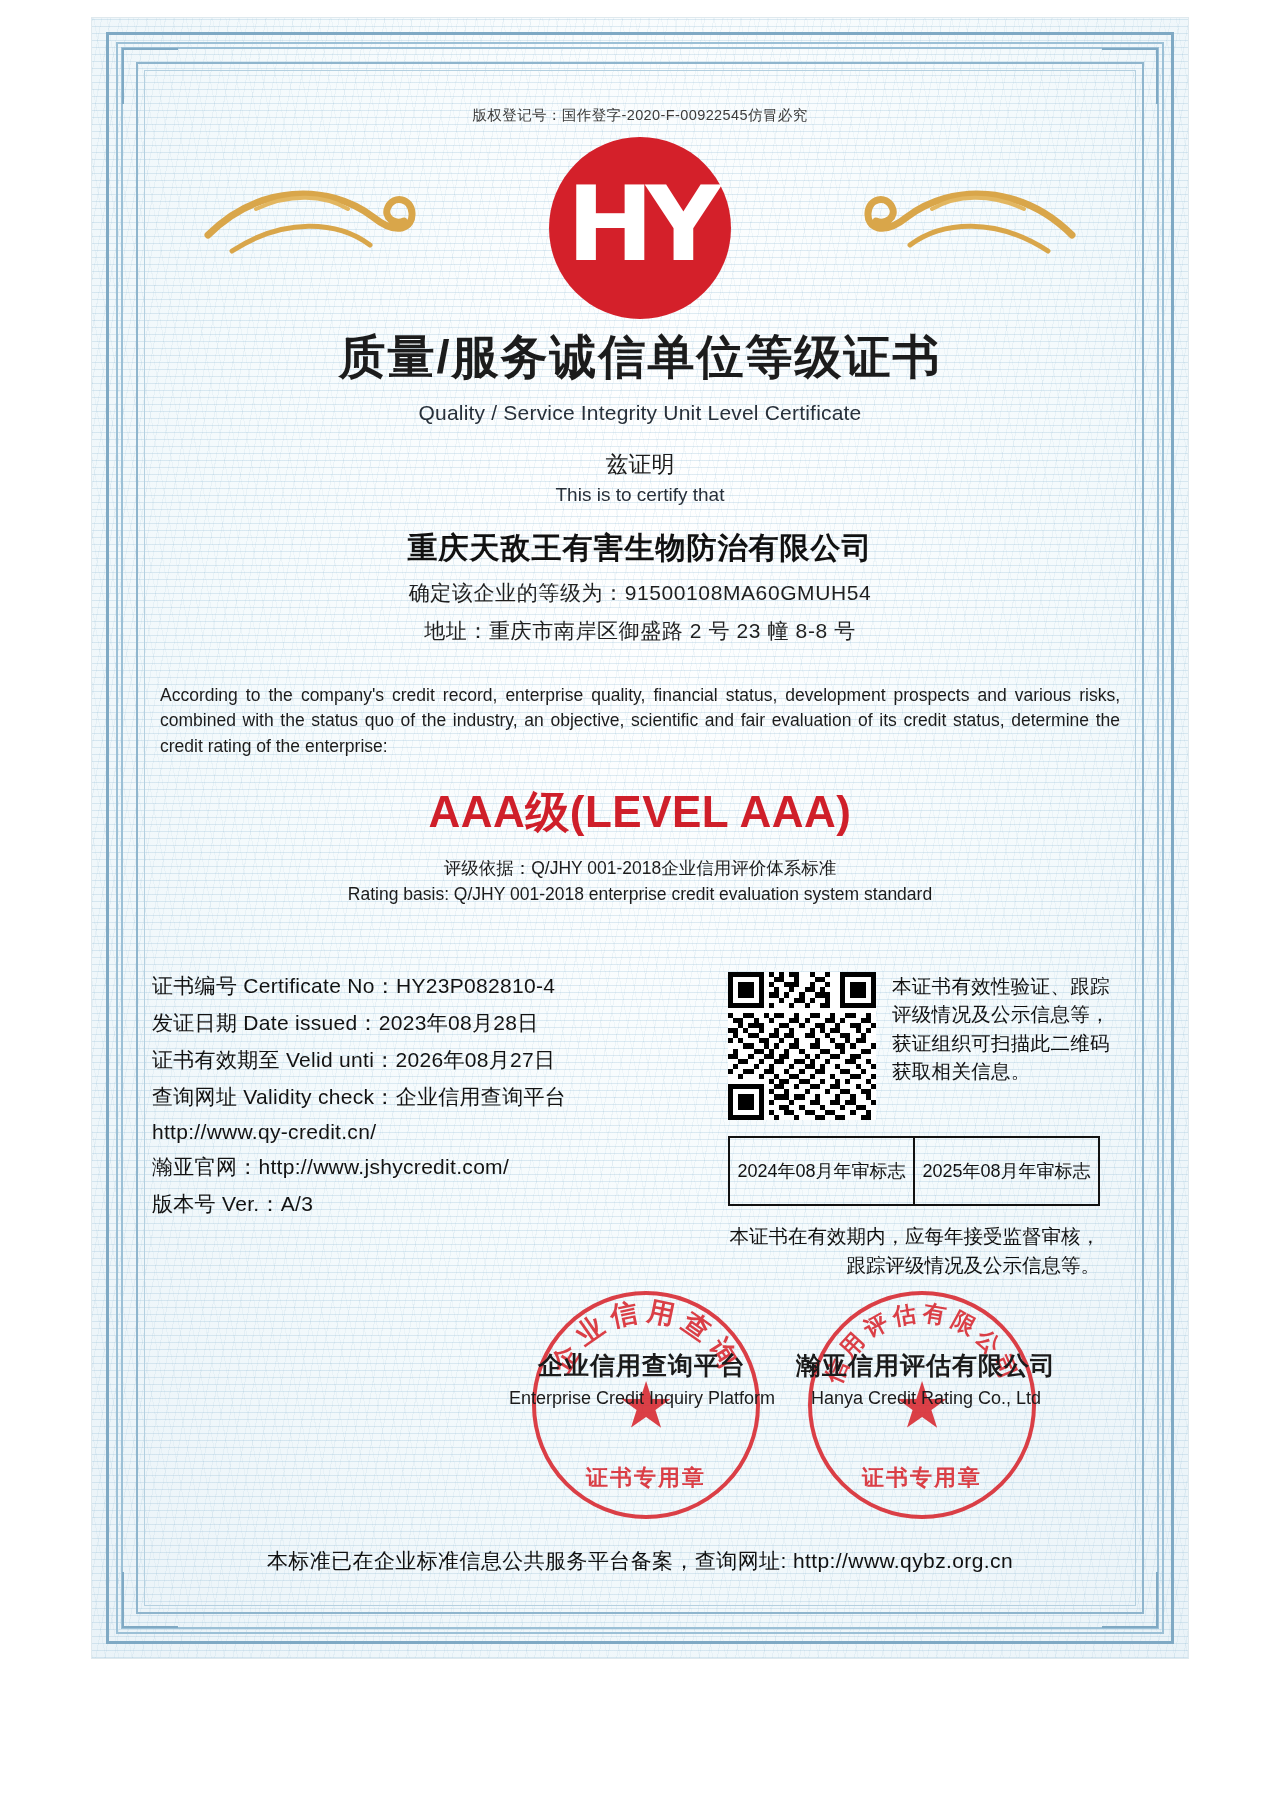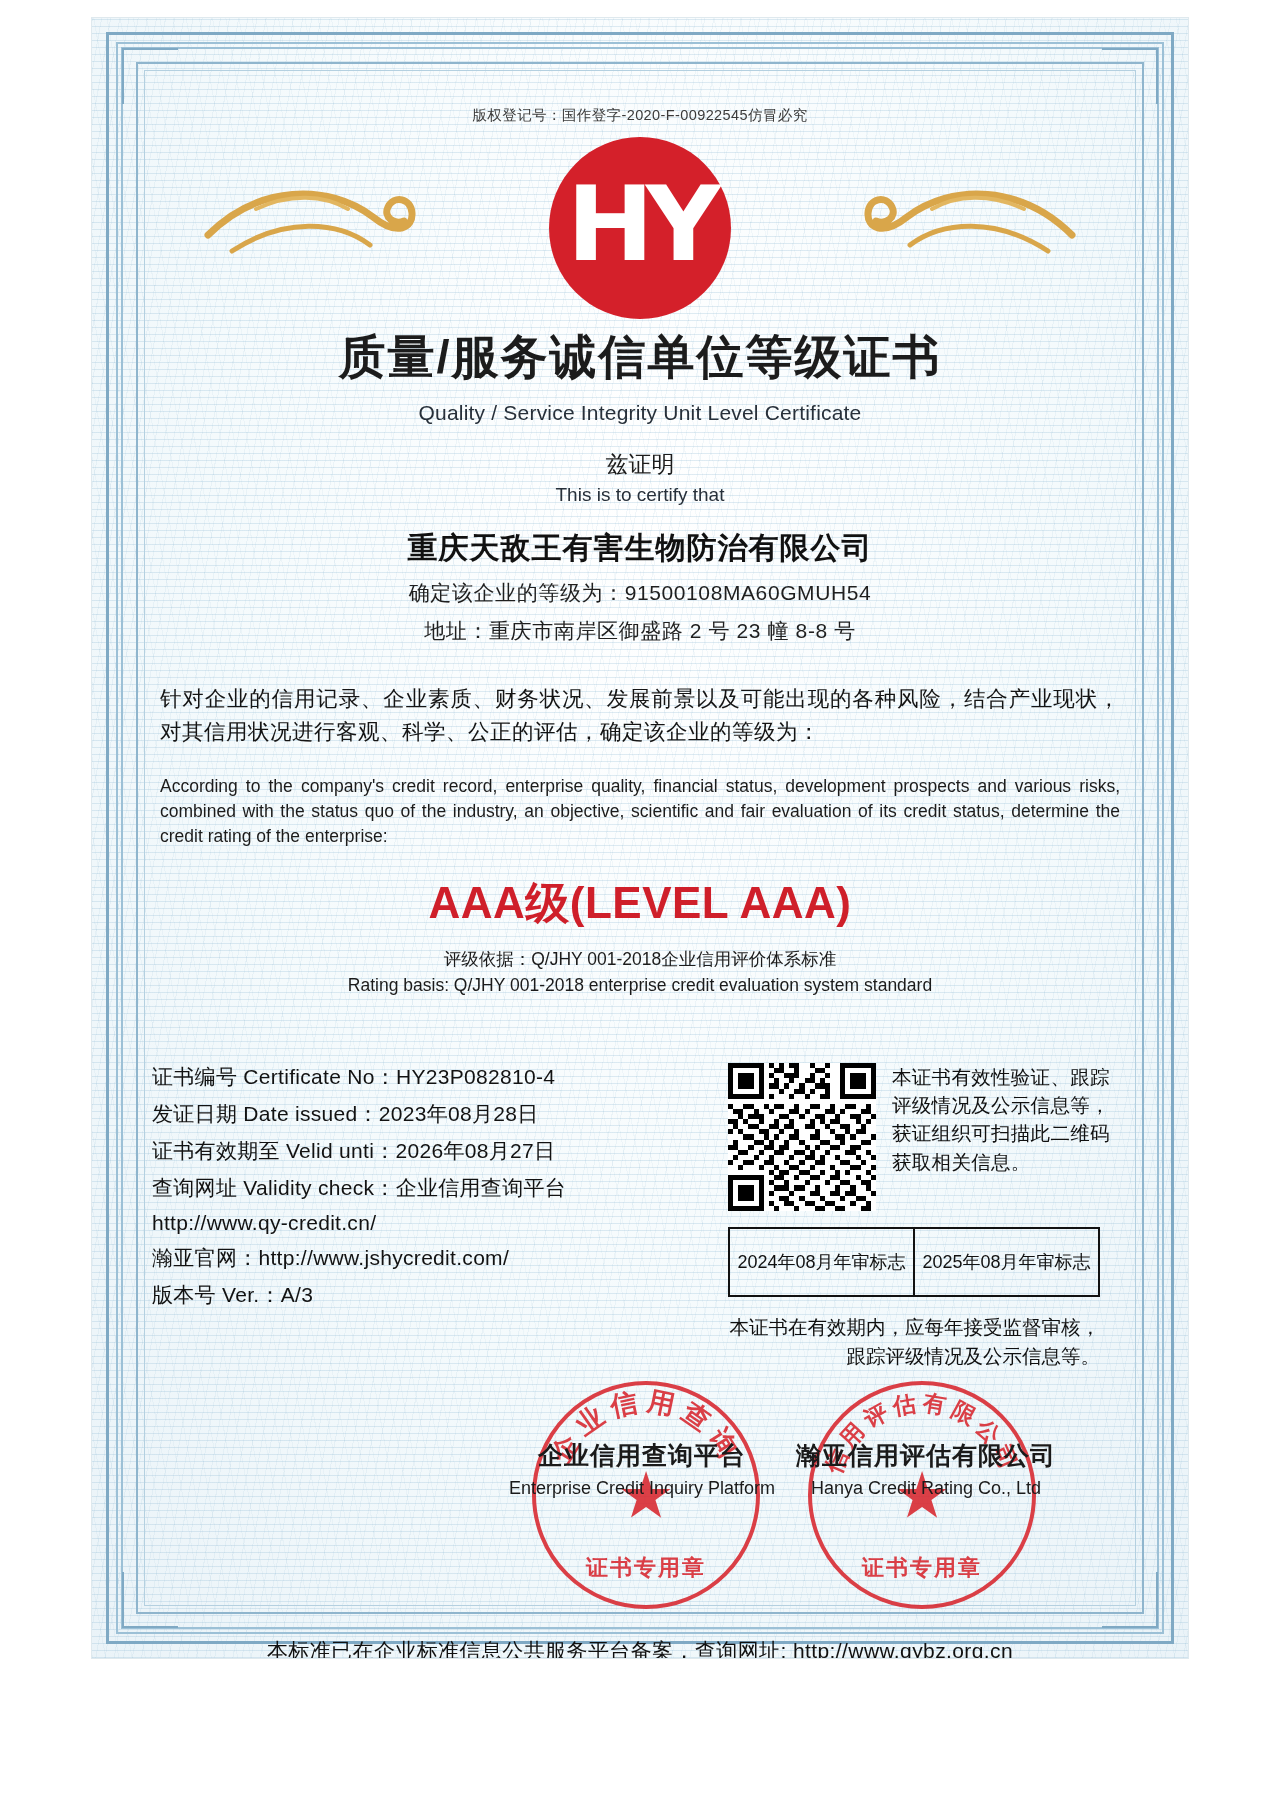--- a/index.html
+++ b/index.html
@@ -386,21 +386,20 @@
     <div class="title-en">Quality / Service Integrity Unit Level Certificate</div>
 
     <div class="certify-cn">兹证明</div>
     <div class="certify-en">This is to certify that</div>
 
     <div class="company">重庆天敌王有害生物防治有限公司</div>
     <div class="code-line">确定该企业的等级为：91500108MA60GMUH54</div>
     <div class="addr-line">地址：重庆市南岸区御盛路 2 号 23 幢 8-8 号</div>
 
     <div class="body-block">
-      <div class="body-cn">针对企业的信用记录、企业素质、财务状况、发展前景以及可能出现的各种风险，结合产业现状，对其信用状况进行客观、科学、公正的评估，确定该企业的等级为：</div>
       <div class="body-en">According to the company's credit record, enterprise quality, financial status, development prospects and various risks, combined with the status quo of the industry, an objective, scientific and fair evaluation of its credit status, determine the credit rating of the enterprise:</div>
     </div>
 
     <div class="level">AAA级(LEVEL AAA)</div>
     <div class="basis-cn">评级依据：Q/JHY 001-2018企业信用评价体系标准</div>
     <div class="basis-en">Rating basis: Q/JHY 001-2018 enterprise credit evaluation system standard</div>
 
     <div class="lower">
       <div class="details">
         <div class="detail-line">证书编号 Certificate No：HY23P082810-4</div>

